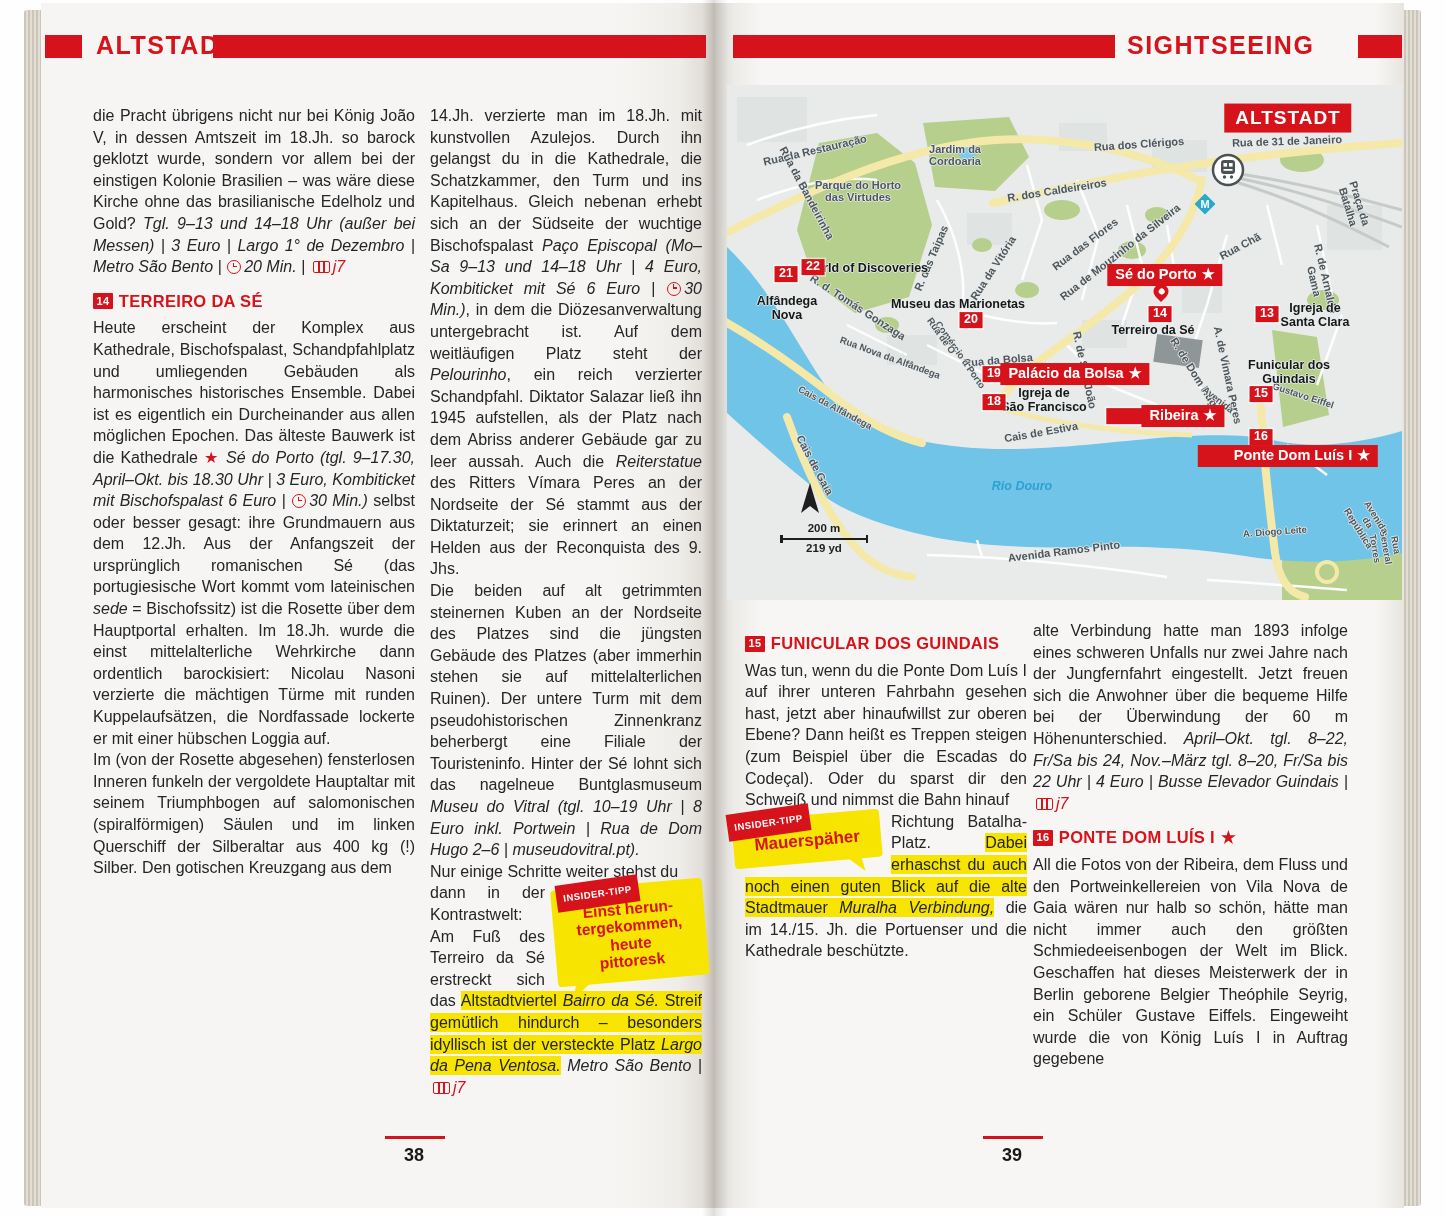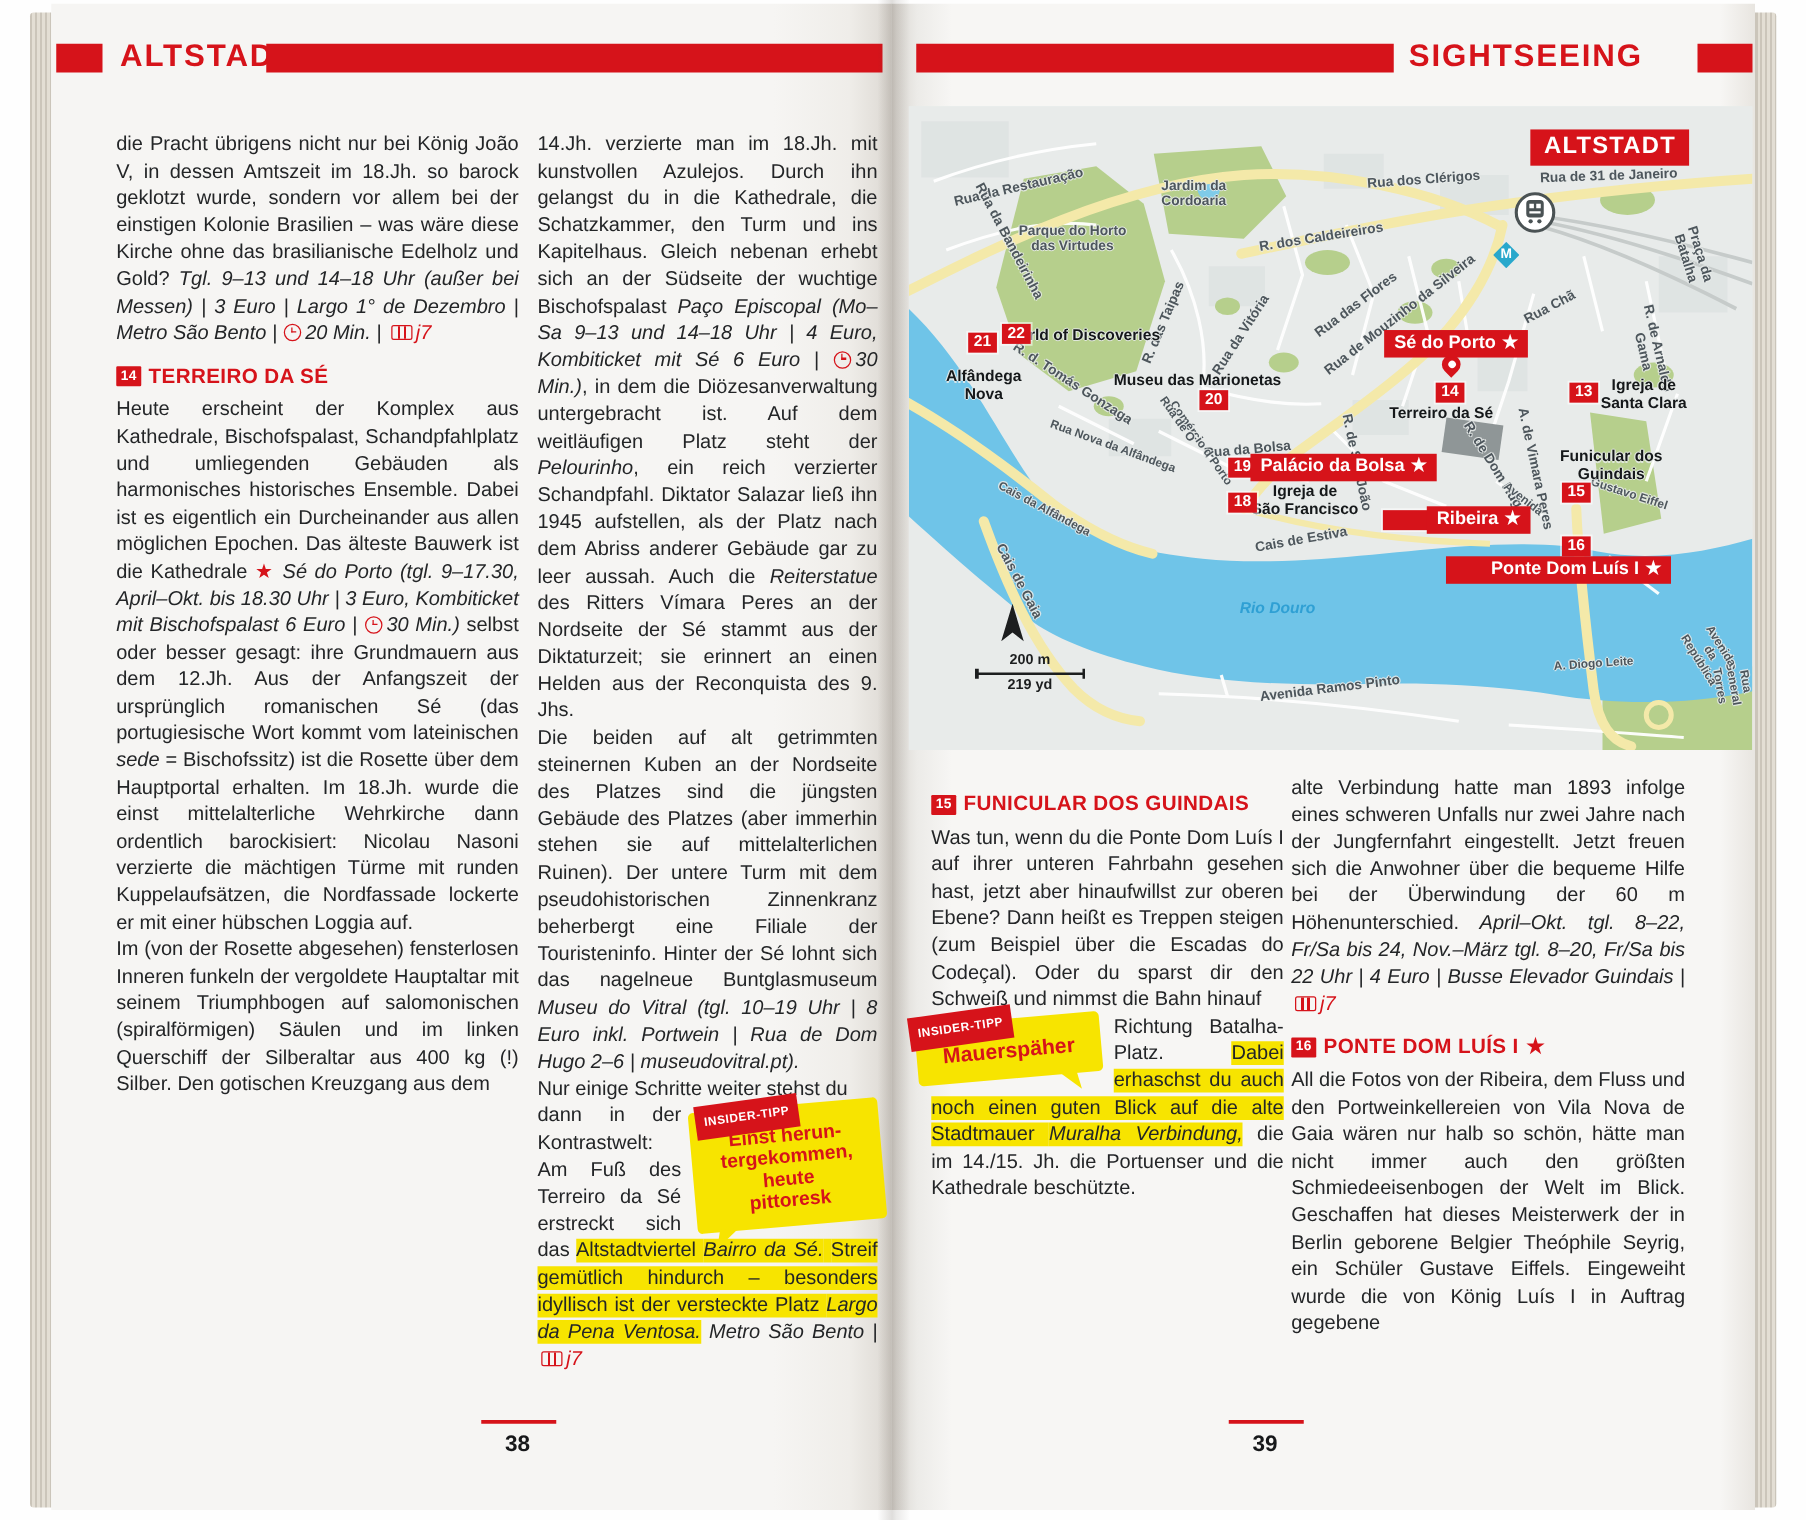--- a/index.html
+++ b/index.html
@@ -230,21 +230,21 @@
         <div class="mlbl badge" style="left: 267px; top: 289px;">19</div>
         <div class="mlbl badge" style="left: 267px; top: 317px;">18</div>
         <div class="mlbl badge" style="left: 407px; top: 331px; padding-left: 37px;">17</div>
         <div class="mlbl badge" style="left: 433px; top: 229px;">14</div>
         <div class="mlbl badge" style="left: 540px; top: 229px; text-align: center;">13</div>
         <div class="mlbl badge" style="left: 534px; top: 309px;">15</div>
         <div class="mlbl badge" style="left: 534px; top: 352px;">16</div>
         <div class="mlbl redbox" style="left: 438px; top: 190px;">Sé do Porto<span class="wstar">★</span></div>
         <div class="mlbl redbox" style="left: 348px; top: 289px;">Palácio da Bolsa<span class="wstar">★</span></div>
         <div class="mlbl redbox" style="left: 456px; top: 331px;">Ribeira<span class="wstar">★</span></div>
-        <div class="mlbl redbox" style="left: 520px; top: 371px; padding-left: 36px;">Ponte Dom Luís I<span class="wstar">★</span></div>
+        <div class="mlbl redbox" style="left: 561px; top: 371px; padding-left: 36px;">Ponte Dom Luís I<span class="wstar">★</span></div>
         <div class="mlbl metro" style="left: 478px; top: 119px;">M</div>
         <div class="mlbl pin" style="left: 434px; top: 214px;"></div>
       </div>
     <div class="scalebar">
       <div>200 m</div>
       <div class="sline"></div>
       <div>219 yd</div>
     </div>
   </div>
 

